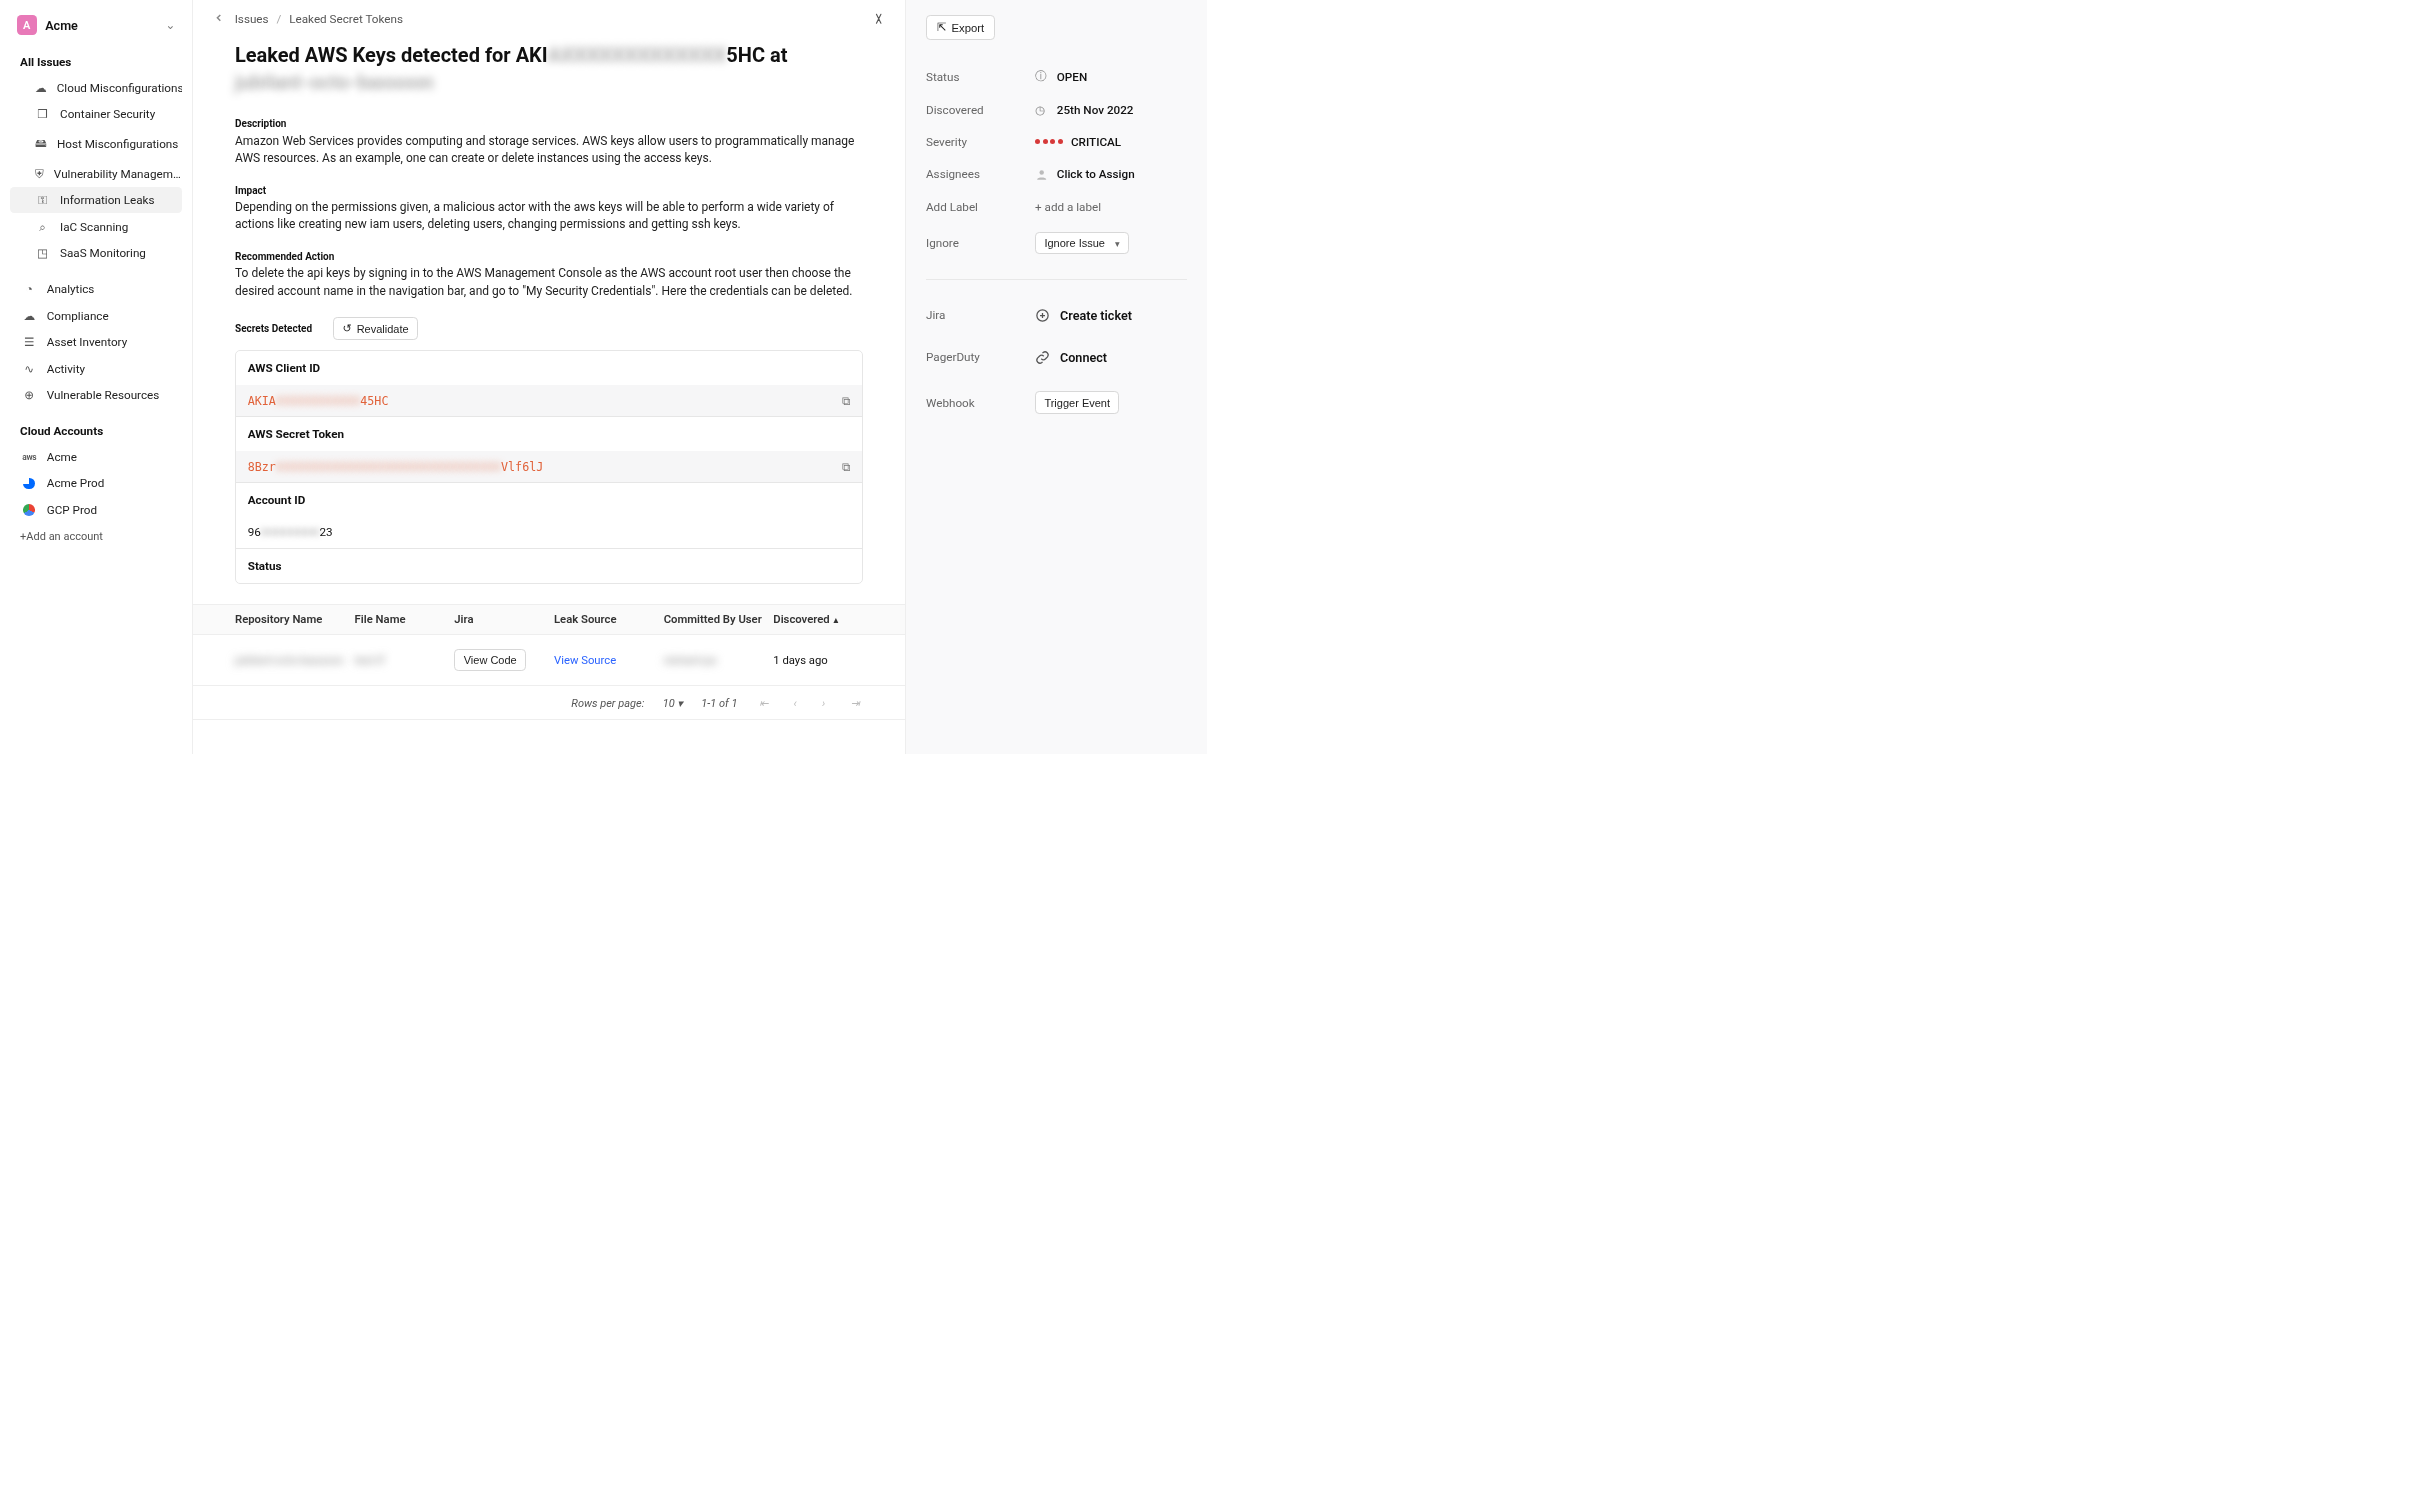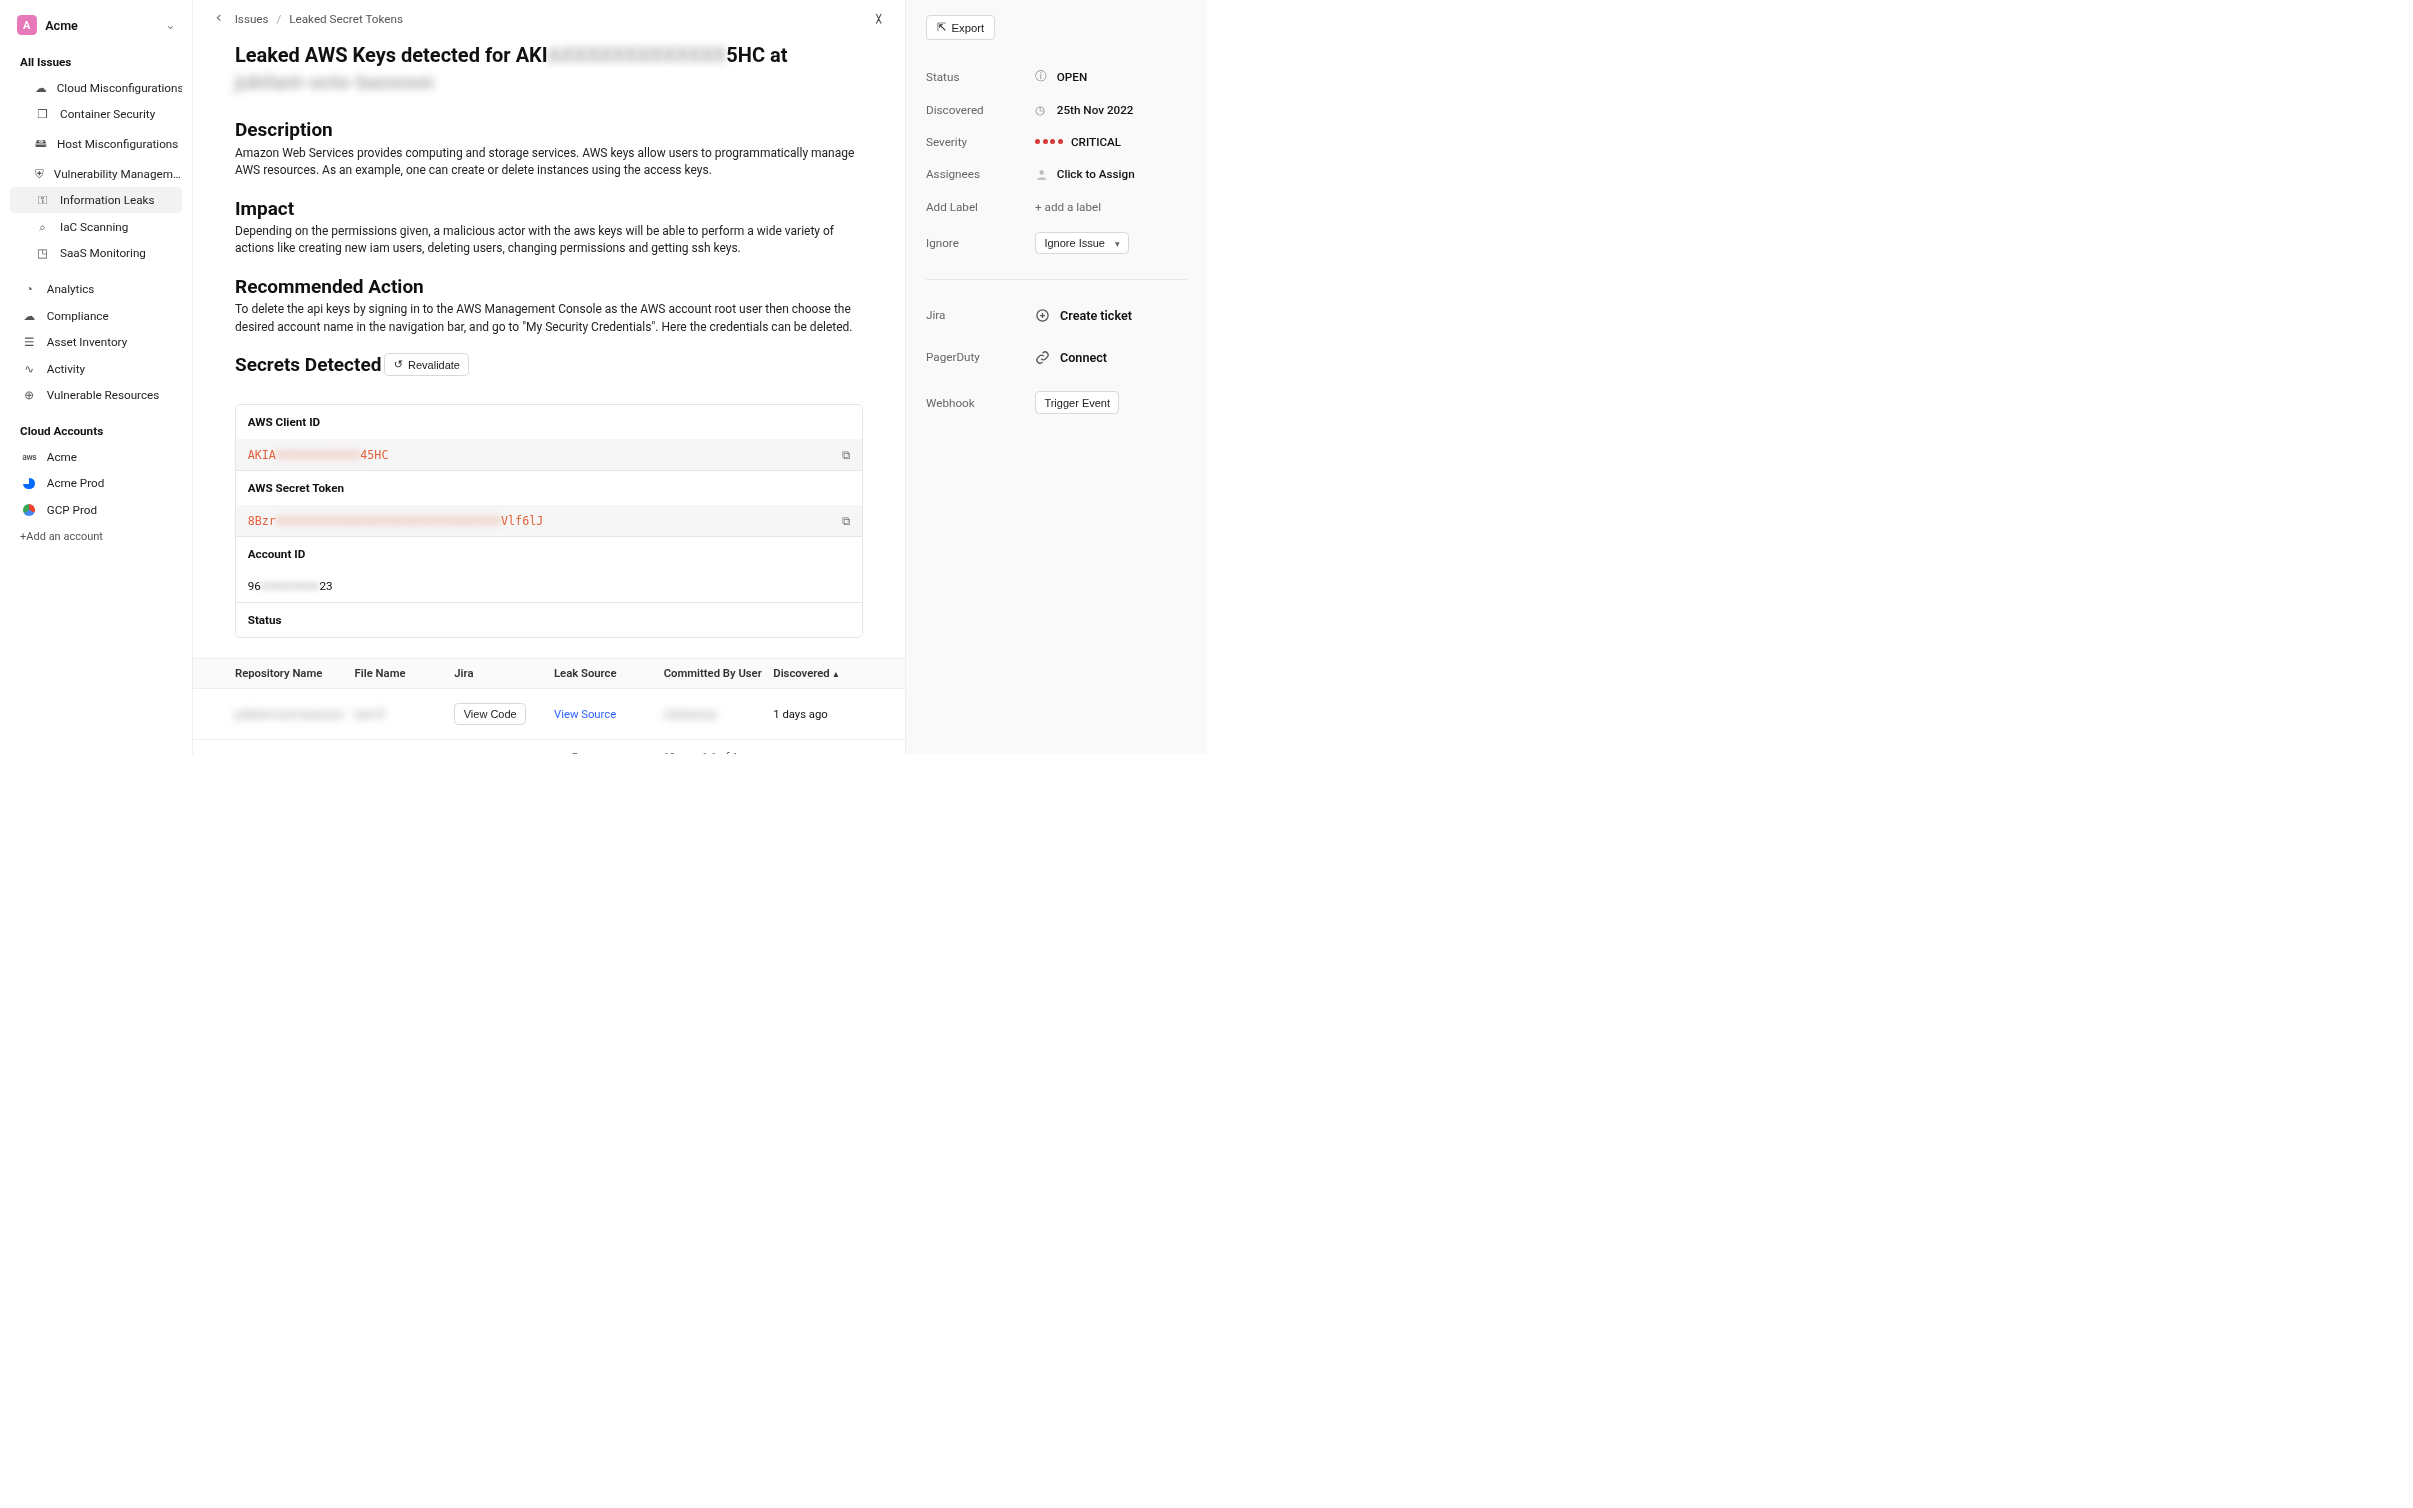--- a/index.html
+++ b/index.html
@@ -105,37 +105,37 @@
     font-weight: 700;
     line-height: 1.35;
     margin-bottom: 22px;
   }
   .blurred {
     color: transparent;
     text-shadow: 0 0 8.4px rgba(0,0,0,0.35);
     user-select:none;
   }
   .section-h {
-    font-size: 19px;
+    font-size: 10px;
     font-weight: 700;
     margin-bottom: 3.4px;
   }
   .para {
     font-size: 12px;
     color:#222;
     line-height:1.45;
     margin-bottom: 17px;
   }
 
   .secrets-header {
     display:flex;
-    align-items:flex-end;
-    gap: 3px;
+    align-items:center;
+    gap: 21px;
     margin-top: 5px;
-    margin-bottom: 28px;
+    margin-bottom: 10px;
   }
   .btn {
     display:inline-flex;
     align-items:center;
     gap:5px;
     border:0.8px solid #d8d8d8;
     background:#fff;
     border-radius:4.2px;
     padding: 5px 10px;
     font-size:11.3px;

